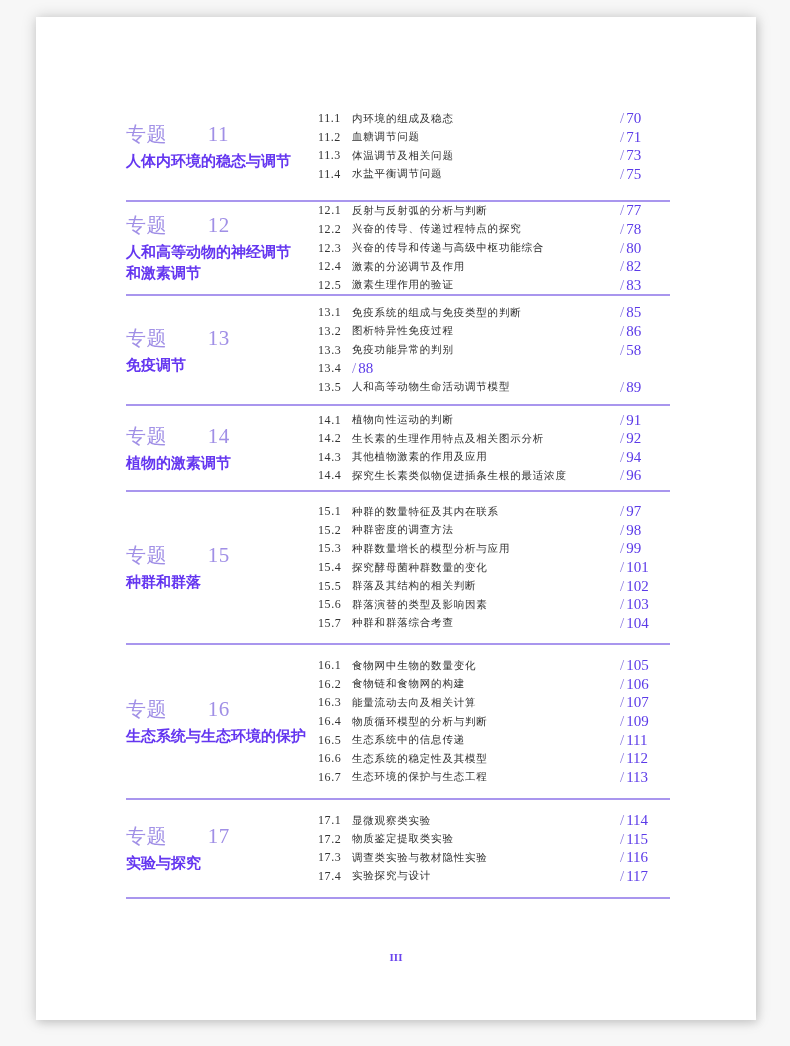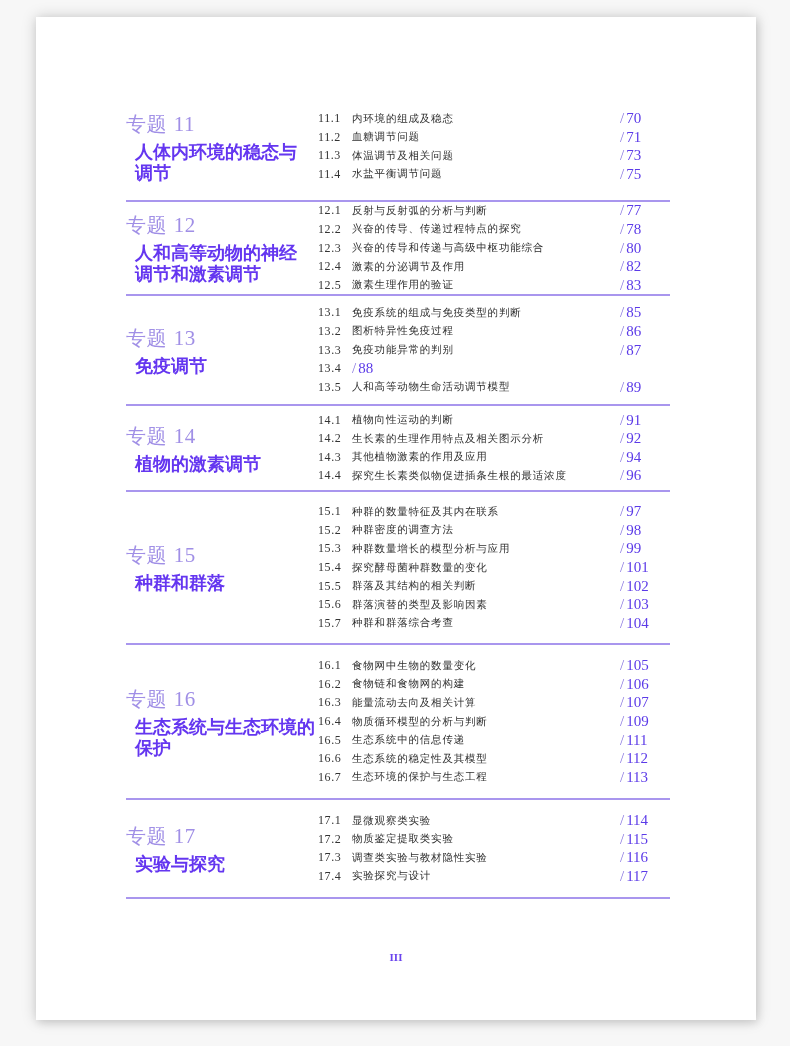--- a/index.html
+++ b/index.html
@@ -42,29 +42,29 @@
     font-size: 20px;
     color: #a08fe6;
     font-weight: 300;
     letter-spacing: 0.5px;
     line-height: 26px;
     margin-bottom: 4px;
   }
   .heading-title .num {
     font-family: "Liberation Serif", "DejaVu Serif", serif;
     font-size: 21px;
+    margin-left: 34px;
   }
   .heading-sub {
     font-family: "DejaVu Sans", "Liberation Sans", sans-serif;
-    font-size: 18px;
+    font-size: 15px;
     font-weight: bold;
     color: #6436f0;
     line-height: 21px;
     width: 170px;
-    margin-left: 9px;
   }
   .items {
     flex: 1 1 auto;
   }
   .item {
     display: flex;
     align-items: center;
     height: 18.6px;
     font-size: 11px;
     color: #2a2a2a;
@@ -186,21 +186,21 @@
             <span class="item-page"><span class="slash">/</span><span>85</span></span>
           </div>
         <div class="item">
             <span class="item-num">13.2</span>
             <span class="item-text">图析特异性免疫过程</span>
             <span class="item-page"><span class="slash">/</span><span>86</span></span>
           </div>
         <div class="item">
             <span class="item-num">13.3</span>
             <span class="item-text">免疫功能异常的判别</span>
-            <span class="item-page"><span class="slash">/</span><span>87</span></span>
+            <span class="item-page"><span class="slash">/</span><span>58</span></span>
           </div>
         <div class="item">
             <span class="item-num">13.4</span>
             <span class="item-page"><span class="slash">/</span><span>88</span></span>
           </div>
         <div class="item">
             <span class="item-num">13.5</span>
             <span class="item-text">人和高等动物生命活动调节模型</span>
             <span class="item-page"><span class="slash">/</span><span>89</span></span>
           </div>

